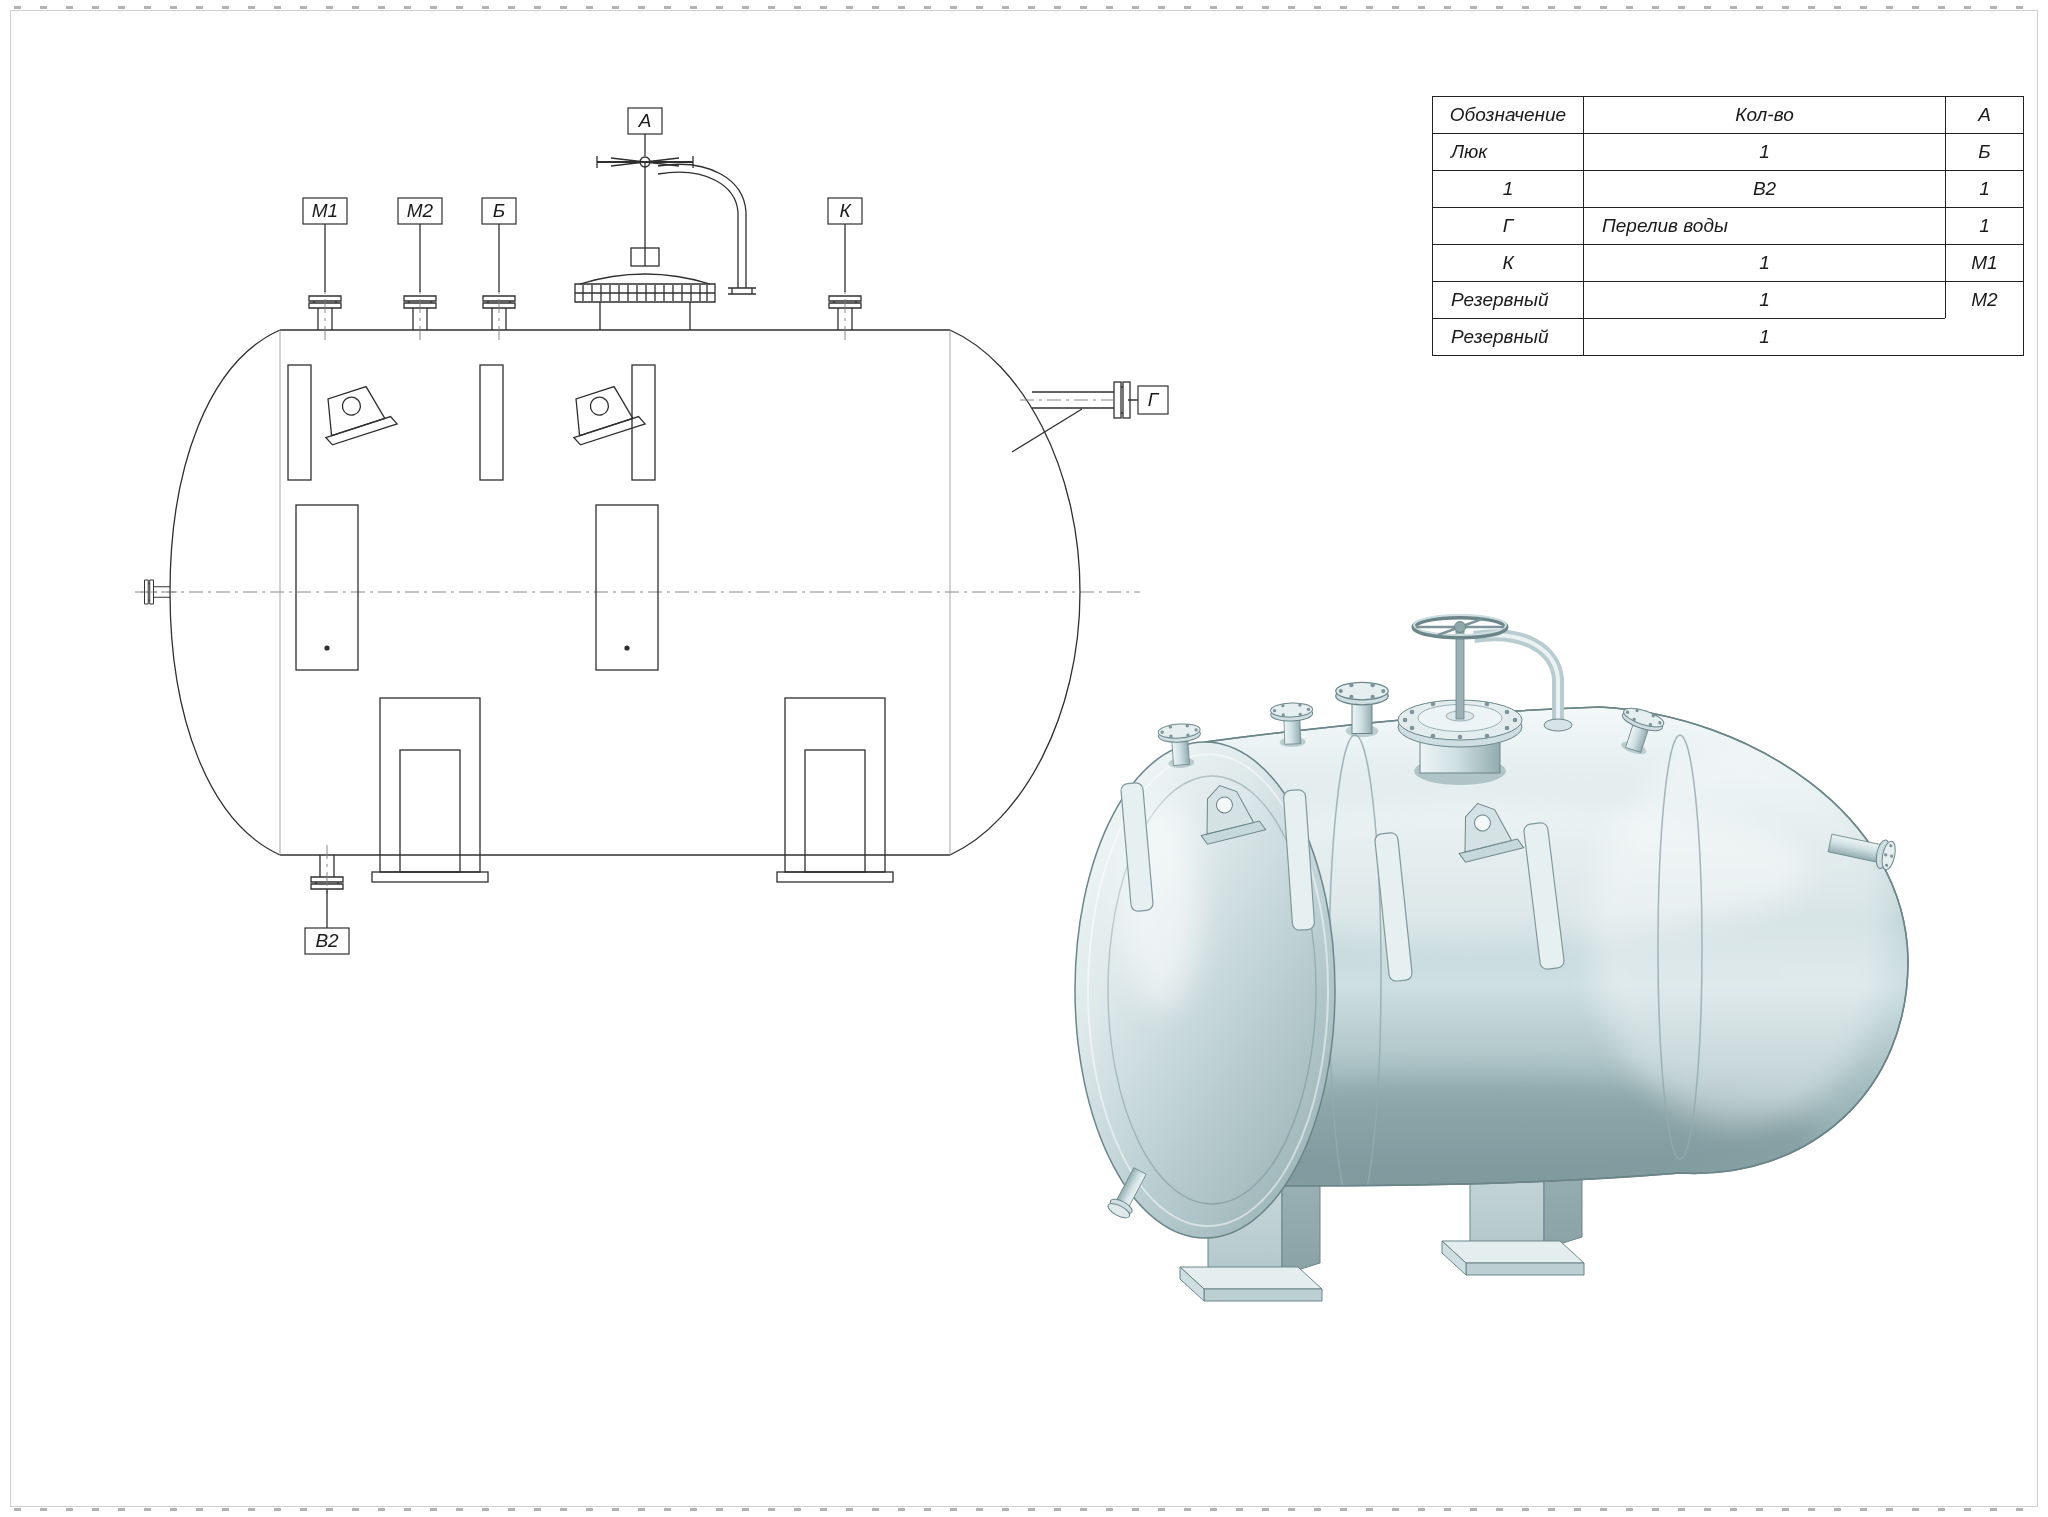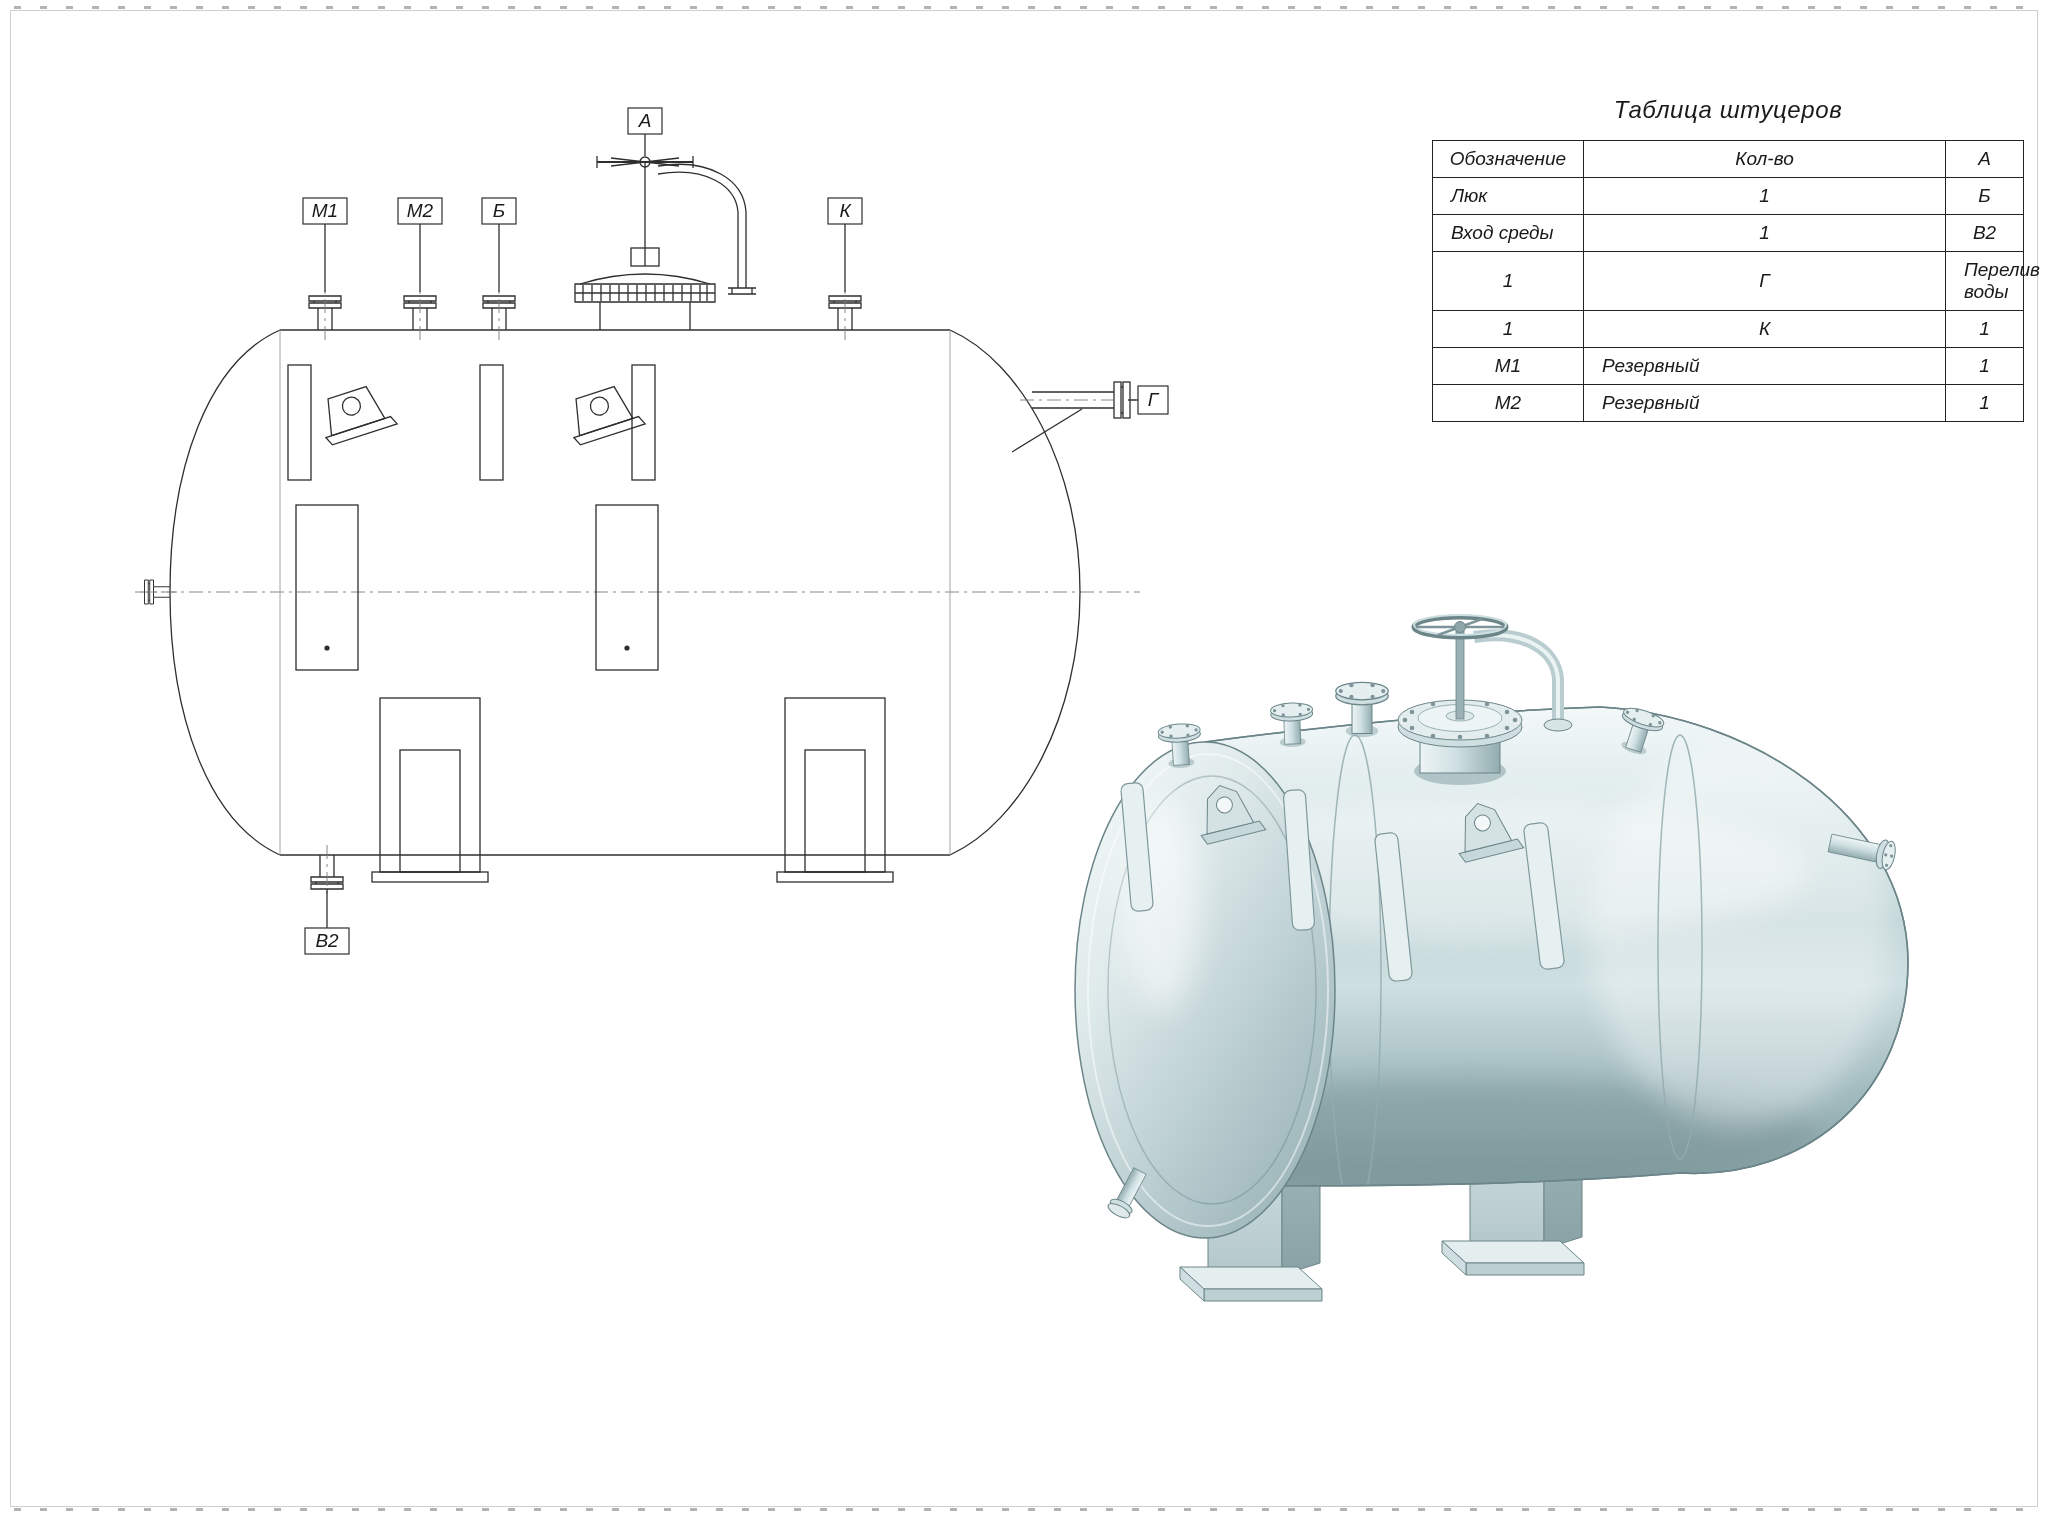--- a/index.html
+++ b/index.html
@@ -143,31 +143,29 @@
       <rect class="box" x="225" y="828" width="44" height="26"></rect>
       <text class="lbl" x="247" y="847">В2</text>
 
       <line class="ln" x1="1048" y1="300" x2="1058" y2="300"></line>
       <rect class="box" x="1058" y="286" width="30" height="28"></rect>
       <text class="lbl" x="1073" y="306">Г</text>
     </g>
   </svg>
 
   <div class="tbl">
-    <div class="tbl-title">Таблица штуцеров</div>
     <div class="grid">
       <div class="c h">Обозначение</div>
       <div class="c h">Кол-во</div>
 
       <div class="c">А</div>
       <div class="c purp">Люк</div>
       <div class="c">1</div>
 
       <div class="c">Б</div>
-      <div class="c purp">Вход среды</div>
       <div class="c">1</div>
 
       <div class="c">В2</div>
       <div class="c">1</div>
 
       <div class="c">Г</div>
       <div class="c purp">Перелив воды</div>
       <div class="c">1</div>
 
       <div class="c">К</div>

